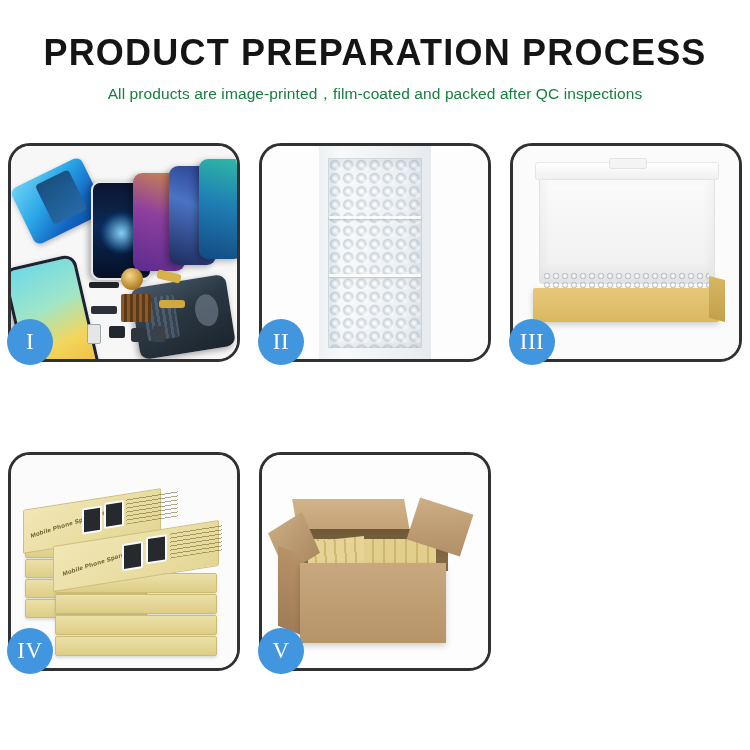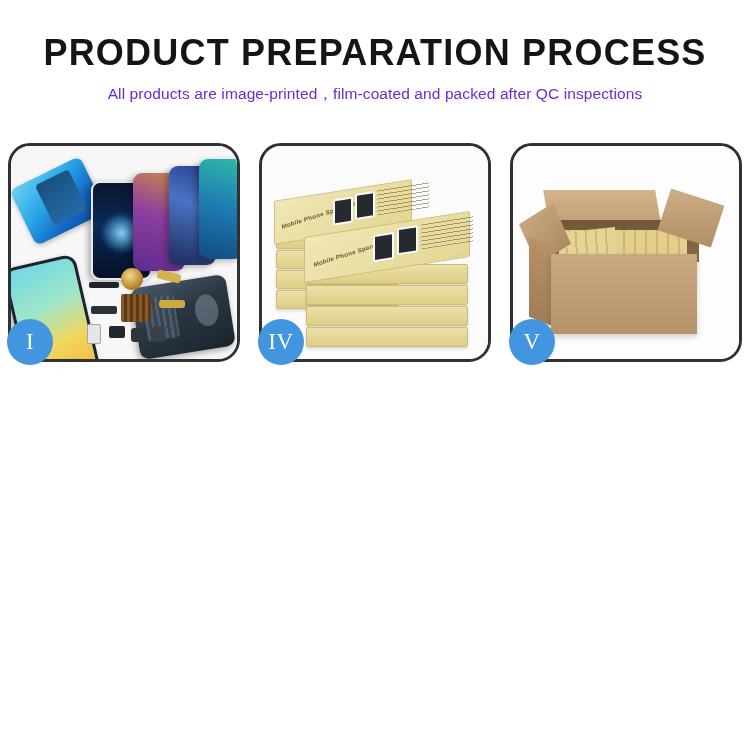--- a/index.html
+++ b/index.html
@@ -10,21 +10,21 @@
   }
   .page{width:750px;height:538px;position:relative;}
 
   
   .header{padding-top:33px;text-align:center;}
   .title{
     font-size:36px;font-weight:700;letter-spacing:1.2px;color:#151515;
     line-height:1.1;font-family:"Liberation Sans",sans-serif;
   }
   .subtitle{
-    margin-top:11px;font-size:15.5px;color:#6d28d9;letter-spacing:.1px;
+    margin-top:11px;font-size:15.5px;color:#15803d;letter-spacing:.1px;
     font-family:"Liberation Sans",sans-serif;
   }
 
   
   .grid{
     position:absolute;left:8px;top:143px;
     width:734px;
     display:grid;
     grid-template-columns:repeat(3,232px);
     grid-template-rows:repeat(2,219px);
@@ -222,21 +222,42 @@
           <div class="sm1"></div>
           <div class="sm2"></div>
           <div class="sm3"></div>
           <div class="sm5"></div>
           <div class="sm6"></div>
         </div>
       </div>
       <div class="badge">I</div>
     </div>
 
-
+    <div class="panel">
+      <div class="panel-inner p2">
+        <div class="wrapstrip"></div>
+        <div class="bubbles"></div>
+        <div class="seam" style="top:70px"></div>
+        <div class="seam" style="top:128px"></div>
+      </div>
+      <div class="badge">II</div>
+    </div>
+
+    <div class="panel">
+      <div class="panel-inner p3">
+        <div class="lid-back"></div>
+        <div class="lid-top"></div>
+        <div class="lid-tab"></div>
+        <div class="foam"></div>
+        <div class="box3-inner"></div>
+        <div class="box3-front"></div>
+        <div class="box3-right"></div>
+      </div>
+      <div class="badge">III</div>
+    </div>
 
     <div class="panel">
       <div class="panel-inner p4">
         <div class="stack">
 
           <div class="kbox" style="left:6px;top:58px;width:120px;height:17px;"></div>
           <div class="kbox" style="left:6px;top:78px;width:120px;height:17px;"></div>
           <div class="kbox" style="left:6px;top:98px;width:120px;height:17px;"></div>
           <div class="kbox" style="left:6px;top:118px;width:120px;height:17px;"></div>
 

